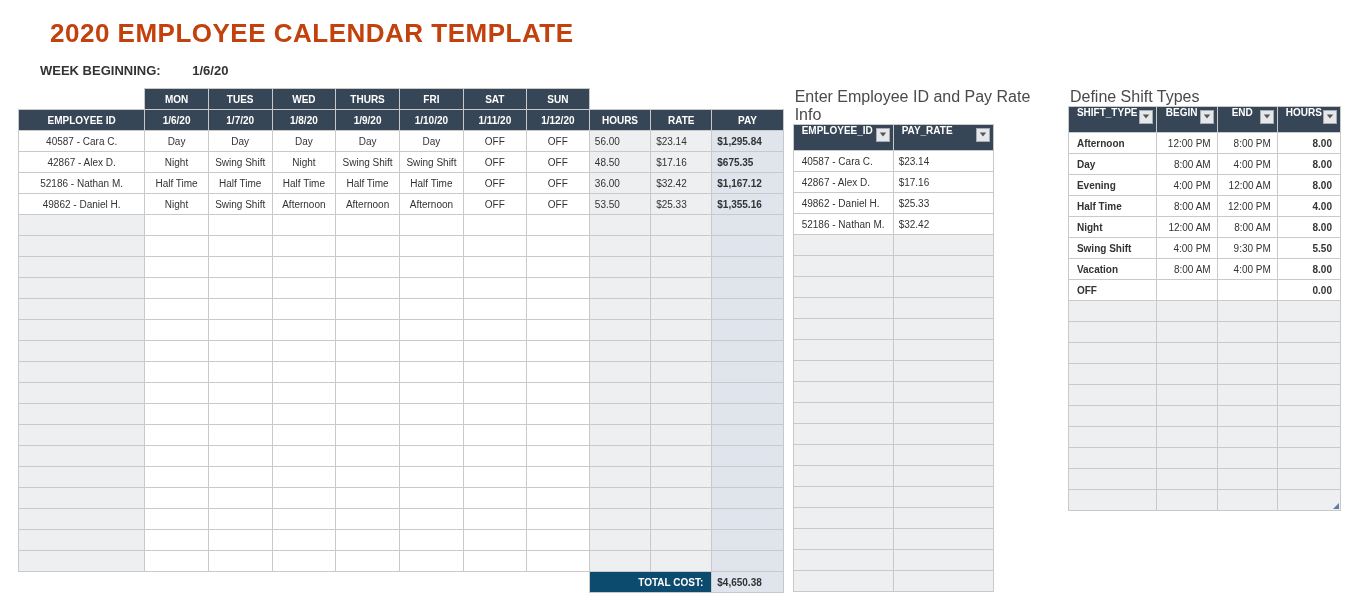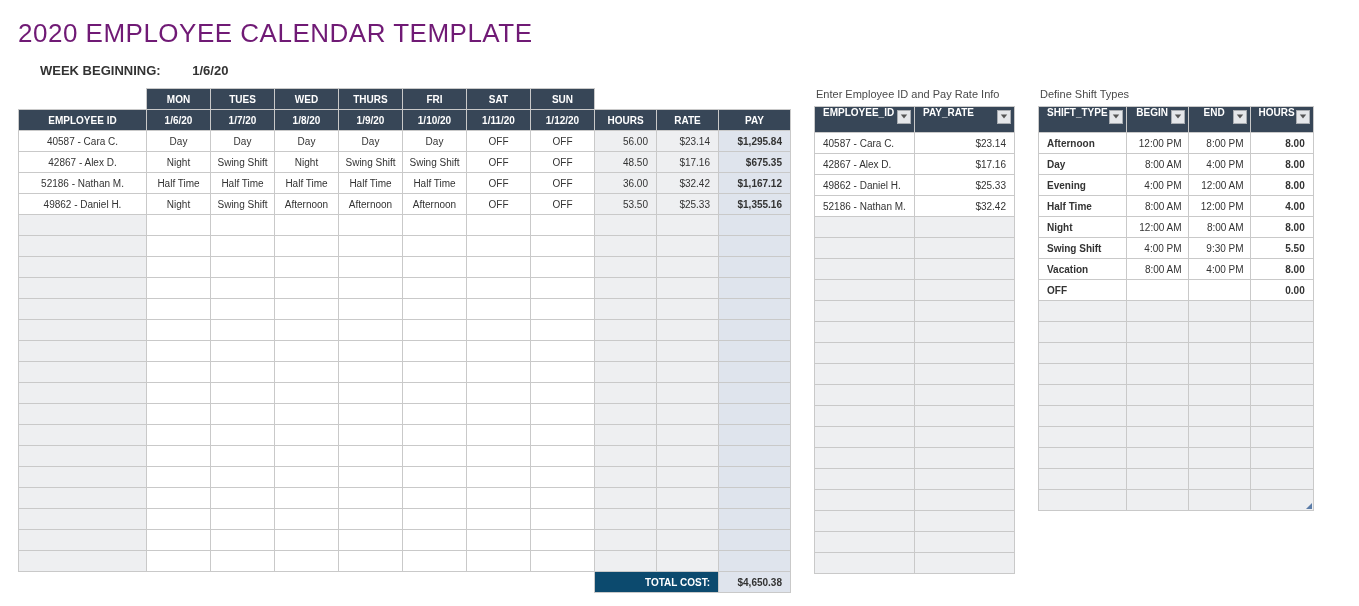--- a/index.html
+++ b/index.html
@@ -7,44 +7,45 @@
     margin: 0;
     padding: 18px;
     font-family: Arial, Helvetica, sans-serif;
     font-size: 10px;
     background: #fff;
     color: #333;
     width: 1359px;
   }
   .title {
     font-size: 26px;
-    font-weight: normal;
-    color: #701a75;
+    font-weight: bold;
+    color: #c2410c;
     letter-spacing: 0.5px;
     margin-bottom: 14px;
+    margin-left: 32px;
   }
   .week-row {
     margin-bottom: 10px;
     padding-left: 22px;
     font-size: 13px;
   }
   .week-row .wb-label { font-weight: bold; color: #333; margin-right: 28px;}
   .week-row .wb-val { font-weight: bold; color: #333; }
-  .layout { display: flex; gap: 23px; align-items: flex-start; }
+  .layout { display: flex; gap: 9px; align-items: flex-start; }
   table { border-collapse: collapse; }
   td, th { border: 1px solid #c9c9c9; height: 21px; padding: 0 5px; font-size: 10px; white-space: nowrap; }
   .hdr-dark { background: #374657; color: #fff; font-weight: bold; text-align: center; }
   .blank-top { border: none; background: transparent; }
   .empid { text-align: center; background: #fff; }
   .sched { text-align: center; background: #fff; }
-  .num { text-align: right; padding-right: 8px; }
+  .num { padding-right: 8px; }
   .pay-col { background: #dfe4ed; font-weight: bold; }
   .grey-cell { background: #eeeff1; }
   .total-label { background: #0c4a6e; color:#fff; font-weight:bold; text-align:right; padding-right:8px;}
-  .section-caption { font-size: 11px; color: #4a4a4a; margin-bottom: 6px; padding-left:2px;}
+  .section-caption { font-size: 16px; color: #4a4a4a; padding-left:2px;}
   .filter-hdr { background: #374657; color:#fff; font-weight:bold; position:relative; padding:0 18px 14px 8px; text-align:left;}
   .filter-hdr.center { text-align:center; }
   .filter-icon {
     position: absolute; right: 3px; top: 3px;
     width: 14px; height: 14px;
     background: #e5e7ea;
     border: 1px solid #a8acb1;
     display:flex; align-items:center; justify-content:center;
   }
   .filter-icon svg { width:8px; height:8px; }

